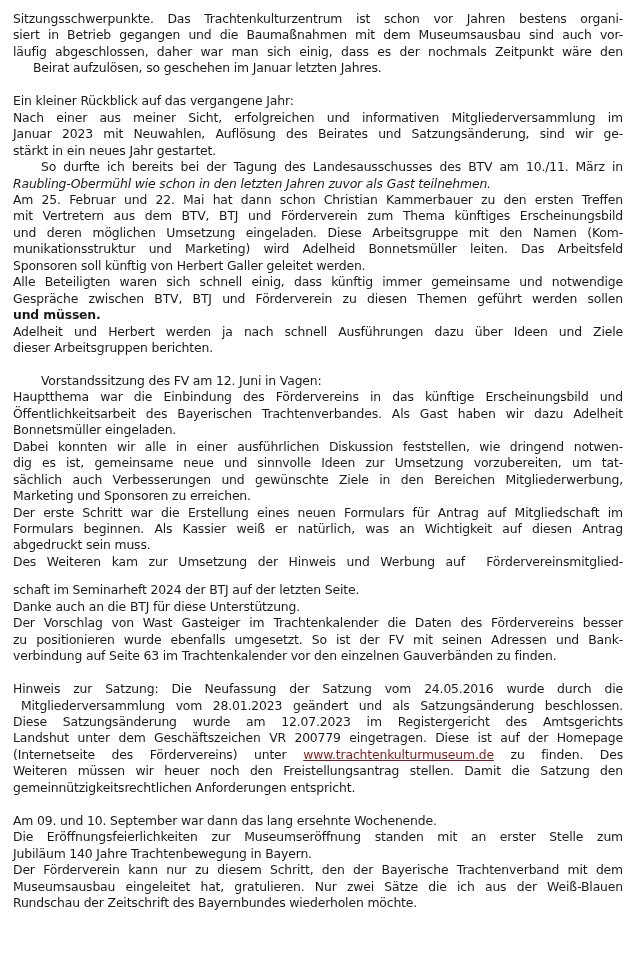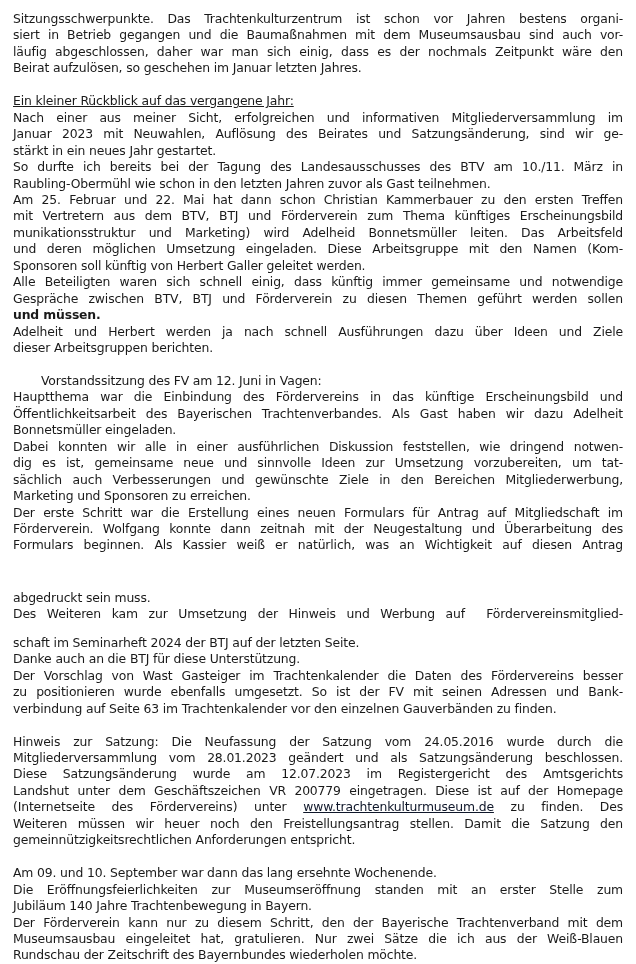--- a/index.html
+++ b/index.html
@@ -35,55 +35,55 @@
       white-space: nowrap;
     }
     .line.last {
       text-align-last: left;
     }
     .blank {
       display: block;
       height: 16.45px;
     }
     a.link {
-      color: #0f172a;
+      color: #7f1d1d;
       text-decoration: underline;
     }
   </style>
 </head>
 <body>
 
 <div class="page" id="page">
     <div>
       <div class="para">
         <span class="line" style="white-space: pre;">Sitzungsschwerpunkte. Das Trachtenkulturzentrum ist schon vor Jahren bestens organi-</span>
         <span class="line" style="white-space: pre;">siert in Betrieb gegangen und die Baumaßnahmen mit dem Museumsausbau sind auch vor-</span>
         <span class="line" style="white-space: pre;">läufig abgeschlossen, daher war man sich einig, dass es der nochmals Zeitpunkt wäre den</span>
-        <span class="line last" style="white-space: pre;">Beirat aufzulösen, so geschehen im Januar letzten Jahres.</span>
+        <span class="line last" style="white-space: pre; margin-left: 20px;">Beirat aufzulösen, so geschehen im Januar letzten Jahres.</span>
       </div>
     </div>
     <span class="blank"></span>
     <div>
       <div class="para">
-        <span class="line last" style="white-space: pre; text-decoration: underline;">Ein kleiner Rückblick auf das vergangene Jahr:</span>
+        <span class="line last" style="white-space: pre;">Ein kleiner Rückblick auf das vergangene Jahr:</span>
       </div>
       <div class="para">
         <span class="line" style="white-space: pre;">Nach einer aus meiner Sicht, erfolgreichen und informativen Mitgliederversammlung im</span>
         <span class="line" style="white-space: pre;">Januar 2023 mit Neuwahlen, Auflösung des Beirates und Satzungsänderung, sind wir ge-</span>
         <span class="line last" style="white-space: pre;">stärkt in ein neues Jahr gestartet.</span>
       </div>
       <div class="para">
-        <span class="line" style="white-space: pre;">So durfte ich bereits bei der Tagung des Landesausschusses des BTV am 10./11. März in</span>
-        <span class="line last" style="white-space: pre;">Raubling-Obermühl wie schon in den letzten Jahren zuvor als Gast teilnehmen.</span>
+        <span class="line" style="white-space: pre; margin-left: 28px;">So durfte ich bereits bei der Tagung des Landesausschusses des BTV am 10./11. März in</span>
+        <span class="line last" style="white-space: pre; font-style: italic;">Raubling-Obermühl wie schon in den letzten Jahren zuvor als Gast teilnehmen.</span>
       </div>
       <div class="para">
         <span class="line" style="white-space: pre;">Am 25. Februar und 22. Mai hat dann schon Christian Kammerbauer zu den ersten Treffen</span>
         <span class="line" style="white-space: pre;">mit Vertretern aus dem BTV, BTJ und Förderverein zum Thema künftiges Erscheinungsbild</span>
+        <span class="line" style="white-space: pre;">und deren möglichen Umsetzung eingeladen. Diese Arbeitsgruppe mit den Namen (Kom-</span>
         <span class="line" style="white-space: pre;">munikationsstruktur und Marketing) wird Adelheid Bonnetsmüller leiten. Das Arbeitsfeld</span>
-        <span class="line" style="white-space: pre;">und deren möglichen Umsetzung eingeladen. Diese Arbeitsgruppe mit den Namen (Kom-</span>
         <span class="line last" style="white-space: pre;">Sponsoren soll künftig von Herbert Galler geleitet werden.</span>
       </div>
       <div class="para">
         <span class="line" style="white-space: pre;">Alle Beteiligten waren sich schnell einig, dass künftig immer gemeinsame und notwendige</span>
         <span class="line" style="white-space: pre;">Gespräche zwischen BTV, BTJ und Förderverein zu diesen Themen geführt werden sollen</span>
         <span class="line last" style="white-space: pre; font-weight: bold;">und müssen.</span>
       </div>
       <div class="para">
         <span class="line" style="white-space: pre;">Adelheit und Herbert werden ja nach schnell Ausführungen dazu über Ideen und Ziele</span>
         <span class="line last" style="white-space: pre;">dieser Arbeitsgruppen berichten.</span>
@@ -100,42 +100,41 @@
         <span class="line last" style="white-space: pre;">Bonnetsmüller eingeladen.</span>
       </div>
       <div class="para">
         <span class="line" style="white-space: pre;">Dabei konnten wir alle in einer ausführlichen Diskussion feststellen, wie dringend notwen-</span>
         <span class="line" style="white-space: pre;">dig es ist, gemeinsame neue und sinnvolle Ideen zur Umsetzung vorzubereiten, um tat-</span>
         <span class="line" style="white-space: pre;">sächlich auch Verbesserungen und gewünschte Ziele in den Bereichen Mitgliederwerbung,</span>
         <span class="line last" style="white-space: pre;">Marketing und Sponsoren zu erreichen.</span>
       </div>
       <div class="para">
         <span class="line" style="white-space: pre;">Der erste Schritt war die Erstellung eines neuen Formulars für Antrag auf Mitgliedschaft im</span>
-        <span class="line" style="white-space: pre;">Förderverein. Wolfgang konnte dann zeitnah mit der Neugestaltung und Überarbeitung des</span>
         <span class="line" style="white-space: pre;">Formulars beginnen. Als Kassier weiß er natürlich, was an Wichtigkeit auf diesen Antrag</span>
-        <span class="line last" style="white-space: pre; margin-top: 36px;">abgedruckt sein muss.</span>
+        <span class="line last" style="white-space: pre;">abgedruckt sein muss.</span>
       </div>
       <div class="para">
         <span class="line" style="white-space: pre;">Des Weiteren kam zur Umsetzung der Hinweis und Werbung auf  Fördervereinsmitglied-</span>
         <span class="line last" style="white-space: pre; margin-top: 12px;">schaft im Seminarheft 2024 der BTJ auf der letzten Seite.</span>
       </div>
       <div class="para">
         <span class="line last" style="white-space: pre;">Danke auch an die BTJ für diese Unterstützung.</span>
       </div>
       <div class="para">
         <span class="line" style="white-space: pre;">Der Vorschlag von Wast Gasteiger im Trachtenkalender die Daten des Fördervereins besser</span>
         <span class="line" style="white-space: pre;">zu positionieren wurde ebenfalls umgesetzt. So ist der FV mit seinen Adressen und Bank-</span>
         <span class="line last" style="white-space: pre;">verbindung auf Seite 63 im Trachtenkalender vor den einzelnen Gauverbänden zu finden.</span>
       </div>
     </div>
     <span class="blank"></span>
     <div>
       <div class="para">
         <span class="line" style="white-space: pre;">Hinweis zur Satzung: Die Neufassung der Satzung vom 24.05.2016 wurde durch die</span>
-        <span class="line" style="white-space: pre;">Mitgliederversammlung vom 28.01.2023 geändert und als Satzungsänderung beschlossen.</span>
+        <span class="line" style="white-space: pre; margin-left: 8px;">Mitgliederversammlung vom 28.01.2023 geändert und als Satzungsänderung beschlossen.</span>
         <span class="line" style="white-space: pre;">Diese Satzungsänderung wurde am 12.07.2023 im Registergericht des Amtsgerichts</span>
         <span class="line" style="white-space: pre;">Landshut unter dem Geschäftszeichen VR 200779 eingetragen. Diese ist auf der Homepage</span>
         <span class="line" style="white-space: pre;"><span>(Internetseite des Fördervereins) unter </span><a class="link">www.trachtenkulturmuseum.de</a><span> zu finden. Des</span></span>
         <span class="line" style="white-space: pre;">Weiteren müssen wir heuer noch den Freistellungsantrag stellen. Damit die Satzung den</span>
         <span class="line last" style="white-space: pre;">gemeinnützigkeitsrechtlichen Anforderungen entspricht.</span>
       </div>
     </div>
     <span class="blank"></span>
     <div>
       <div class="para">

